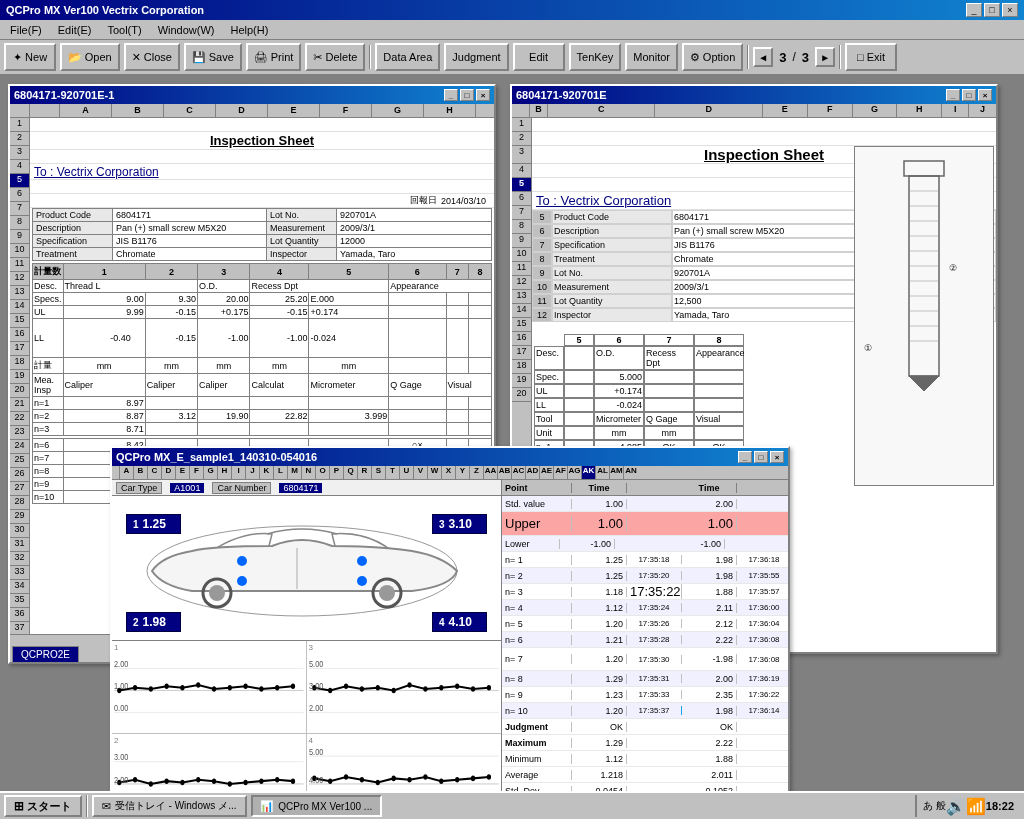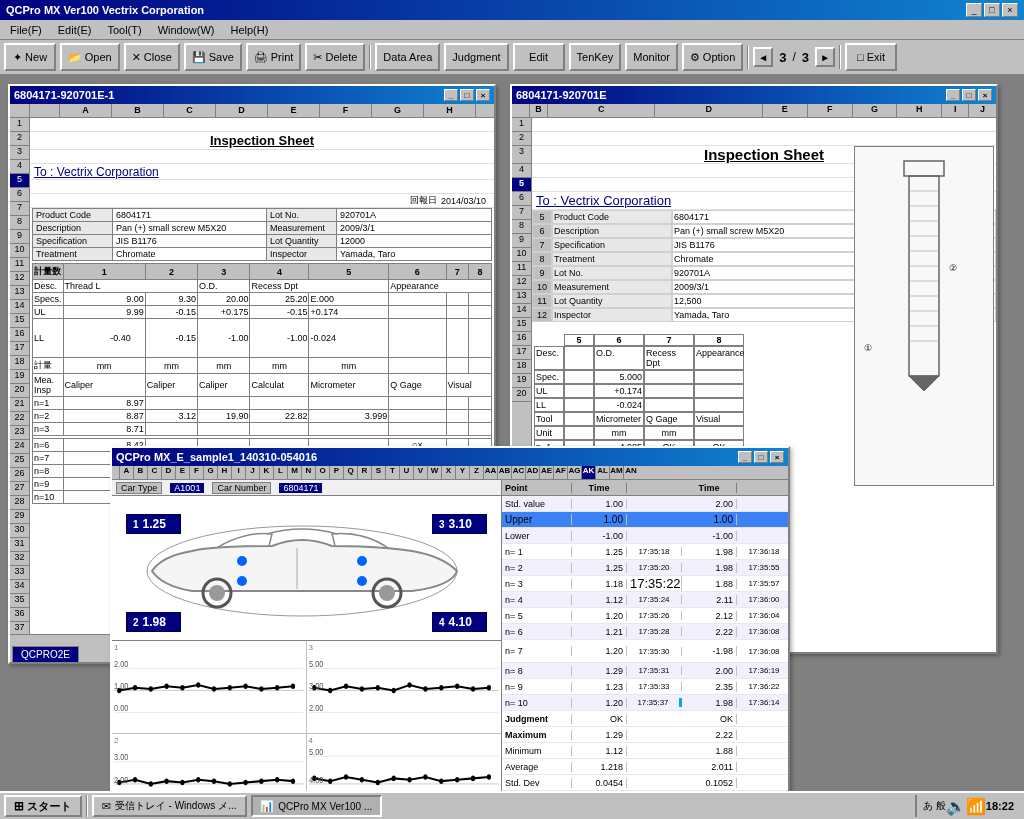--- a/index.html
+++ b/index.html
@@ -1016,33 +1016,33 @@
     <div style="width:70px; border-right:1px solid #c0c0c0; padding:0 3px; flex-shrink:0; font-weight:normal;">Std. value</div>
     <div style="width:55px; border-right:1px solid #c0c0c0; padding:0 3px; text-align:right; flex-shrink:0;">1.00</div>
     <div style="width:55px; border-right:1px solid #c0c0c0; padding:0 3px; text-align:center; flex-shrink:0; font-size:8px;"></div>
     <div style="width:55px; border-right:1px solid #c0c0c0; padding:0 3px; text-align:right; flex-shrink:0;">2.00</div>
     <div style="width:55px; border-right:1px solid #c0c0c0; padding:0 3px; text-align:center; flex-shrink:0; font-size:8px;"></div>
 
     <div style="width:55px; border-right:1px solid #c0c0c0; padding:0 3px; text-align:center; flex-shrink:0; font-size:8px;"></div>
 
     <div style="width:55px; border-right:1px solid #c0c0c0; padding:0 3px; text-align:center; flex-shrink:0; font-size:8px;"></div>
   </div>
-            <div style="display:flex; border-bottom:1px solid #e8e8e8; height:16px; align-items:center; background:#3b82f6; font-size:10px;">
+            <div style="display:flex; border-bottom:1px solid #e8e8e8; height:24px; align-items:center; background:#fca5a5; font-size:13px;">
     <div style="width:70px; border-right:1px solid #c0c0c0; padding:0 3px; flex-shrink:0; font-weight:normal;">Upper</div>
     <div style="width:55px; border-right:1px solid #c0c0c0; padding:0 3px; text-align:right; flex-shrink:0;">1.00</div>
     <div style="width:55px; border-right:1px solid #c0c0c0; padding:0 3px; text-align:center; flex-shrink:0; font-size:8px;"></div>
     <div style="width:55px; border-right:1px solid #c0c0c0; padding:0 3px; text-align:right; flex-shrink:0;">1.00</div>
     <div style="width:55px; border-right:1px solid #c0c0c0; padding:0 3px; text-align:center; flex-shrink:0; font-size:8px;"></div>
 
     <div style="width:55px; border-right:1px solid #c0c0c0; padding:0 3px; text-align:center; flex-shrink:0; font-size:8px;"></div>
 
     <div style="width:55px; border-right:1px solid #c0c0c0; padding:0 3px; text-align:center; flex-shrink:0; font-size:8px;"></div>
   </div>
             <div style="display:flex; border-bottom:1px solid #e8e8e8; height:16px; align-items:center; background:#f0f0ff; font-size:9px;">
-    <div style="width:70px; border-right:1px solid #c0c0c0; padding:0 3px; flex-shrink:0; font-weight:normal;">Lower</div>
+    <div style="width:58px; border-right:1px solid #c0c0c0; padding:0 3px; flex-shrink:0; font-weight:normal;">Lower</div>
     <div style="width:55px; border-right:1px solid #c0c0c0; padding:0 3px; text-align:right; flex-shrink:0;">-1.00</div>
     <div style="width:55px; border-right:1px solid #c0c0c0; padding:0 3px; text-align:center; flex-shrink:0; font-size:8px;"></div>
     <div style="width:55px; border-right:1px solid #c0c0c0; padding:0 3px; text-align:right; flex-shrink:0;">-1.00</div>
     <div style="width:55px; border-right:1px solid #c0c0c0; padding:0 3px; text-align:center; flex-shrink:0; font-size:8px;"></div>
 
     <div style="width:55px; border-right:1px solid #c0c0c0; padding:0 3px; text-align:center; flex-shrink:0; font-size:8px;"></div>
 
     <div style="width:55px; border-right:1px solid #c0c0c0; padding:0 3px; text-align:center; flex-shrink:0; font-size:8px;"></div>
   </div>
             <div style="display:flex; border-bottom:1px solid #e8e8e8; height:16px; align-items:center; background:white; font-size:9px;">
@@ -1113,21 +1113,21 @@
     <div style="width:70px; border-right:1px solid #c0c0c0; padding:0 3px; flex-shrink:0; font-weight:normal;">n= 9</div>
     <div style="width:55px; border-right:1px solid #c0c0c0; padding:0 3px; text-align:right; flex-shrink:0;">1.23</div>
     <div style="width:55px; border-right:1px solid #c0c0c0; padding:0 3px; text-align:center; flex-shrink:0; font-size:8px;">17:35:33</div>
     <div style="width:55px; border-right:1px solid #c0c0c0; padding:0 3px; text-align:right; flex-shrink:0;">2.35</div>
     <div style="width:55px; border-right:1px solid #c0c0c0; padding:0 3px; text-align:center; flex-shrink:0; font-size:8px;">17:36:22</div>
 
   </div>
             <div style="display:flex; border-bottom:1px solid #e8e8e8; height:16px; align-items:center; background:#f0f0ff; font-size:9px;">
     <div style="width:70px; border-right:1px solid #c0c0c0; padding:0 3px; flex-shrink:0; font-weight:normal;">n= 10</div>
     <div style="width:55px; border-right:1px solid #c0c0c0; padding:0 3px; text-align:right; flex-shrink:0;">1.20</div>
-    <div style="width:55px; border-right:3px solid #0ea5e9; padding:0 3px; text-align:center; flex-shrink:0; font-size:8px;">17:35:37</div>
+    <div style="width:55px; border-right:1px solid #0ea5e9; padding:0 3px; text-align:center; flex-shrink:0; font-size:8px;">17:35:37</div>
     <div style="width:55px; border-right:1px solid #c0c0c0; padding:0 3px; text-align:right; flex-shrink:0;">1.98</div>
     <div style="width:55px; border-right:1px solid #c0c0c0; padding:0 3px; text-align:center; flex-shrink:0; font-size:8px;">17:36:14</div>
 
   </div>
             <div style="display:flex; border-bottom:1px solid #e8e8e8; height:16px; align-items:center; background:white; font-size:9px;">
     <div style="width:70px; border-right:1px solid #c0c0c0; padding:0 3px; flex-shrink:0; font-weight:bold;">Judgment</div>
     <div style="width:55px; border-right:1px solid #c0c0c0; padding:0 3px; text-align:right; flex-shrink:0;">OK</div>
     <div style="width:55px; border-right:1px solid #c0c0c0; padding:0 3px; text-align:center; flex-shrink:0; font-size:8px;"></div>
     <div style="width:55px; border-right:1px solid #c0c0c0; padding:0 3px; text-align:right; flex-shrink:0;">OK</div>
     <div style="width:55px; border-right:1px solid #c0c0c0; padding:0 3px; text-align:center; flex-shrink:0; font-size:8px;"></div>

